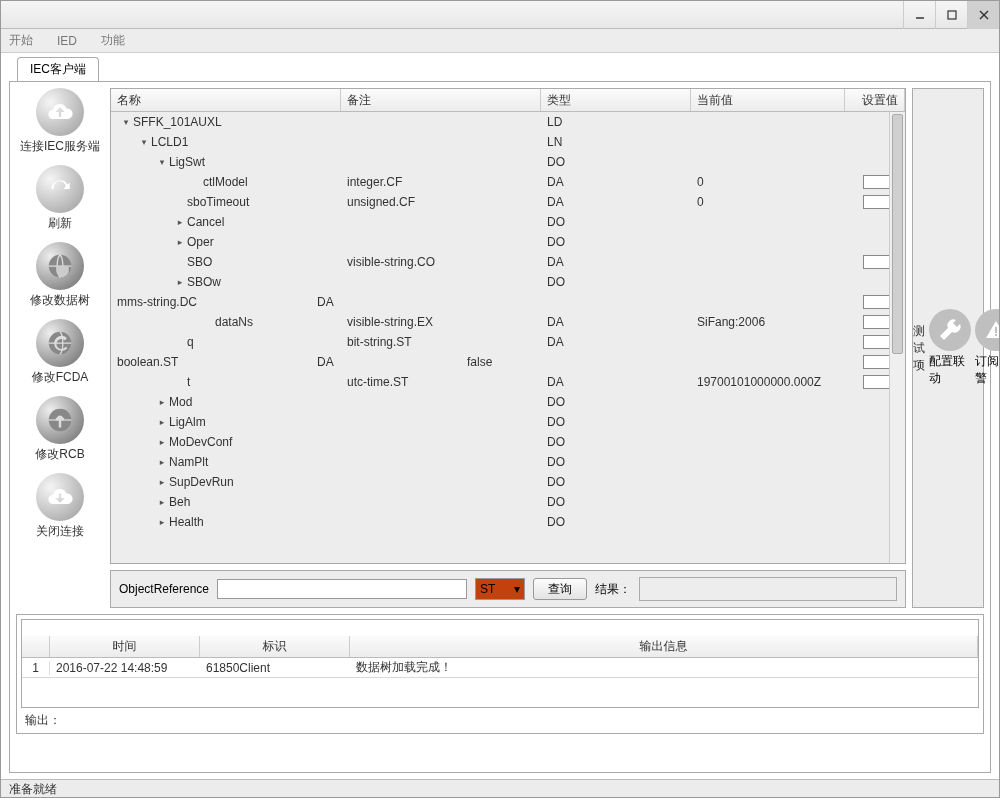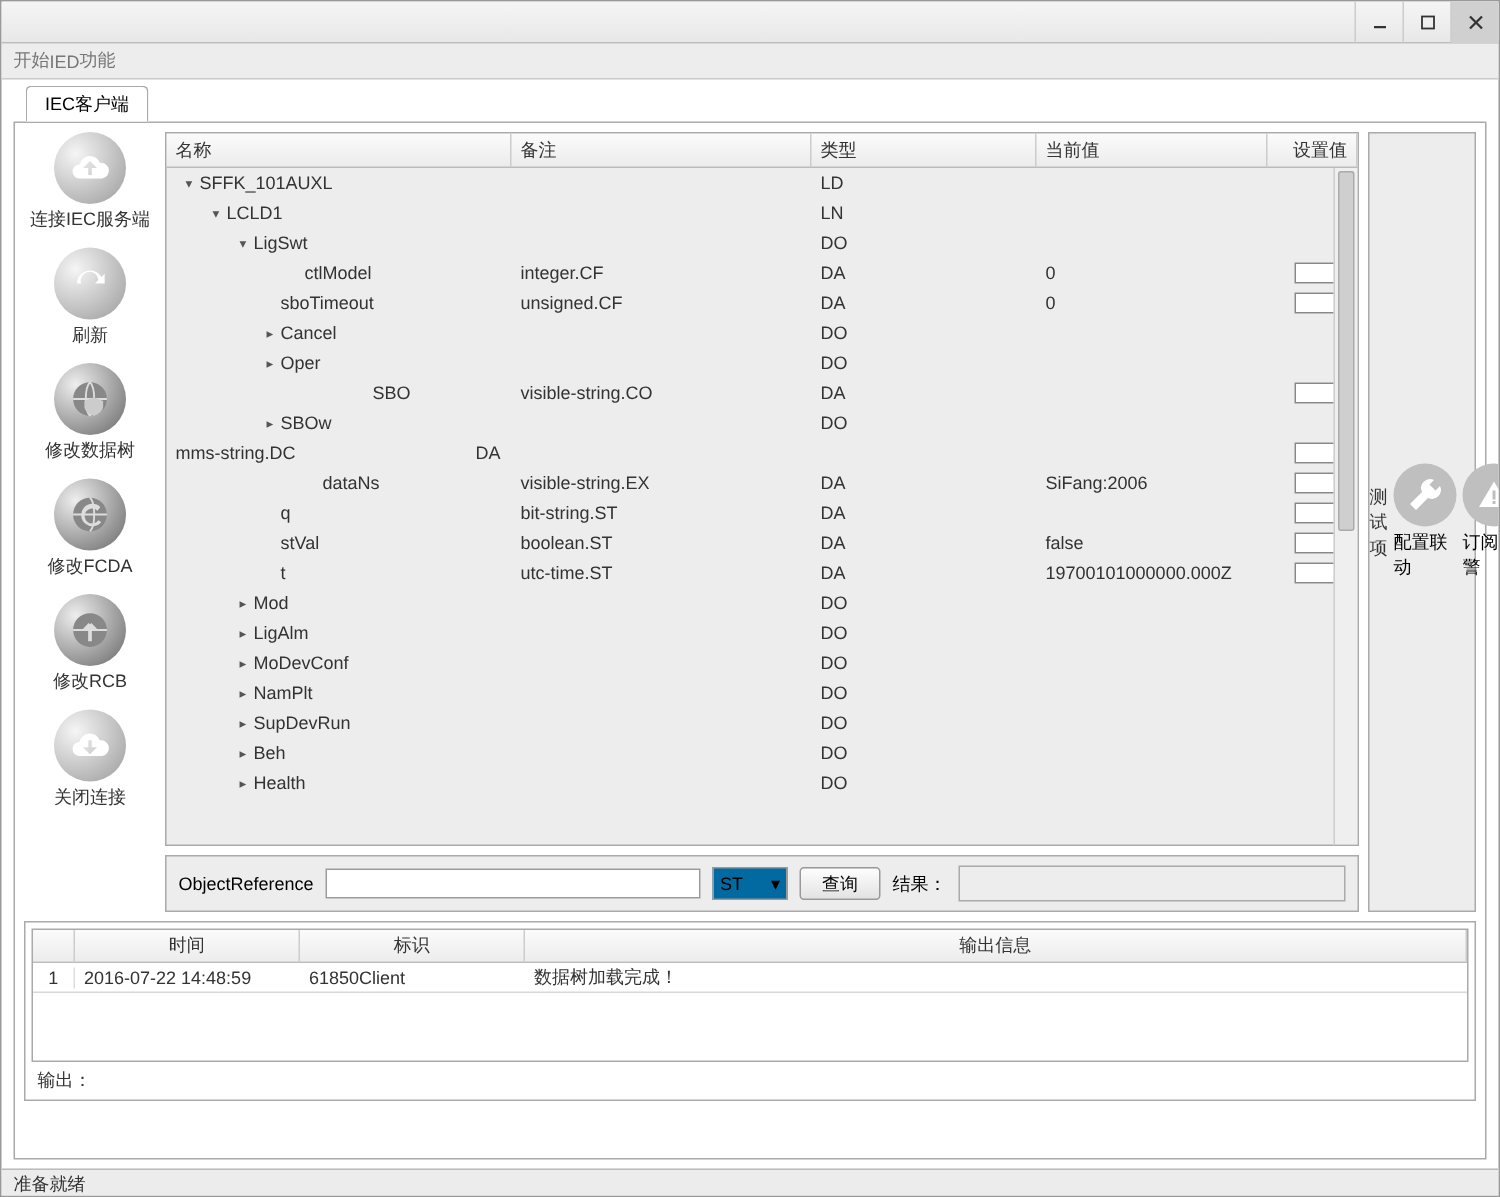--- a/index.html
+++ b/index.html
@@ -2,21 +2,21 @@
 <html><head>
 <meta charset="utf-8">
 <style>
 *{box-sizing:border-box;margin:0;padding:0;font-family:"Microsoft YaHei",SimSun,Arial,sans-serif;font-size:12px;}
 body{background:#fff;width:1000px;height:798px;overflow:hidden;border:1px solid #999;}
 .titlebar{height:28px;background:linear-gradient(#f5f5f5,#e8e8e8);border-bottom:1px solid #bbb;display:flex;align-items:center;position:relative;}
 .titlebar .title{flex:1;text-align:center;color:#333;}
 .titlebar .wincontrols{position:absolute;right:0;top:0;display:flex;height:28px;}
 .wcbtn{width:32px;height:28px;display:flex;align-items:center;justify-content:center;border-left:1px solid #ccc;}
 .wcbtn.close{background:#d0d0d0;}
-.menubar{height:24px;background:#ededed;border-bottom:1px solid #ccc;display:flex;align-items:center;padding:0 8px;gap:0;color:#777;}
+.menubar{height:24px;background:#ededed;border-bottom:1px solid #ccc;display:flex;align-items:center;padding:0 8px;gap:24px;color:#777;}
 .app-body{height:calc(798px - 28px - 24px - 20px);padding:6px 8px 0 8px;}
 .tabstrip{height:22px;display:flex;align-items:flex-end;}
 .tab{border:1px solid #aaa;border-bottom:none;border-top-left-radius:4px;border-top-right-radius:4px;padding:3px 12px;background:#fff;margin-left:8px;}
 .panel{border:1px solid #aaa;height:calc(100% - 22px - 6px);padding:6px;}
 .uppersplit{display:flex;height:520px;gap:6px;}
 .leftbar{width:88px;display:flex;flex-direction:column;align-items:center;gap:4px;}
 .lbtn{display:flex;flex-direction:column;align-items:center;gap:2px;margin-bottom:6px;}
 .lbtn .icon{width:48px;height:48px;border-radius:24px;background:radial-gradient(circle at 30% 30%,#f5f5f5,#9a9a9a);display:flex;align-items:center;justify-content:center;color:#fff;}
 .lbtn .icon.globe{background:radial-gradient(circle at 30% 30%,#eee,#666);}
 .lbtn .lbl{color:#333;white-space:nowrap;}
@@ -37,30 +37,30 @@
 .tc.type{width:150px;}
 .tc.curval{flex:1;}
 .tc.setval{width:60px;display:flex;justify-content:flex-end;padding-right:10px;}
 .expander{width:10px;display:inline-flex;justify-content:center;font-size:9px;color:#555;margin-right:2px;}
 .setbox{width:32px;height:14px;border:1px solid #888;background:#fff;}
 .vscroll{position:absolute;right:0;top:23px;bottom:0;width:16px;background:#efefef;border-left:1px solid #ccc;}
 .vscroll .thumb{position:absolute;left:2px;right:2px;top:2px;height:240px;background:#cfcfcf;border:1px solid #aaa;border-radius:2px;}
 .queryrow{height:38px;border:1px solid #aaa;background:#ededed;display:flex;align-items:center;padding:0 8px;gap:8px;}
 .queryrow input[type=text]{height:20px;border:1px solid #999;background:#fff;padding:0 4px;}
 .queryrow .objref{width:250px;}
-.queryrow .sel{width:50px;height:22px;border:1px solid #999;background:#0369a1;display:flex;align-items:center;justify-content:space-between;padding:0 4px;}
+.queryrow .sel{width:50px;height:22px;border:1px solid #999;background:#c2410c;display:flex;align-items:center;justify-content:space-between;padding:0 4px;}
 .queryrow .btn{height:22px;padding:0 14px;border:1px solid #999;border-radius:3px;background:linear-gradient(#fdfdfd,#e3e3e3);}
 .queryrow .resultbox{flex:1;height:24px;border:1px solid #aaa;background:#ededed;}
 .rightbar{width:72px;border:1px solid #aaa;background:#ededed;display:flex;align-items:center;padding:6px 0;gap:4px;}
 .rightbar .rtitle{color:#333;}
 .rbtn{display:flex;flex-direction:column;align-items:flex-start;gap:2px;margin:6px 0;}
 .rbtn .ricon{width:42px;height:42px;border-radius:21px;background:#bfbfbf;display:flex;align-items:center;justify-content:center;color:#fff;}
 .lowerpanel{margin-top:6px;border:1px solid #aaa;height:120px;padding:4px;display:flex;flex-direction:column;}
 .logtable{border:1px solid #aaa;flex:1;display:flex;flex-direction:column;}
-.lheader{display:flex;height:22px;background:linear-gradient(#fbfbfb,#ececec);border-bottom:1px solid #bbb;}
+.lheader{display:flex;height:22px;background:linear-gradient(#fbfbfb,#ececec);border-bottom:1px solid #bbb;margin-top:16px;}
 .lh{border-right:1px solid #ccc;display:flex;align-items:center;justify-content:center;color:#333;}
 .lh.idx{width:28px;}
 .lh.time{width:150px;}
 .lh.flag{width:150px;}
 .lh.msg{flex:1;}
 .lrow{display:flex;height:20px;align-items:center;border-bottom:1px solid #d8d8d8;}
 .lc{padding:0 6px;color:#333;}
 .lc.idx{width:28px;text-align:center;border-right:1px solid #ddd;}
 .lc.time{width:150px;}
 .lc.flag{width:150px;}
@@ -241,21 +241,21 @@
                 <div class="tc name" style="padding-left: 64px;">
                   <span class="expander">▸</span>
                   <span>Oper</span>
                 </div>
                 <div class="tc remark"></div>
                 <div class="tc type">DO</div>
                 <div class="tc curval"></div>
                 <div class="tc setval"></div>
               </div>
               <div class="trow">
-                <div class="tc name" style="padding-left: 64px; justify-content: center;">
+                <div class="tc name" style="padding-left: 64px;">
                   <span class="expander"></span>
                   <span>SBO</span>
                 </div>
                 <div class="tc remark">visible-string.CO</div>
                 <div class="tc type">DA</div>
                 <div class="tc curval"></div>
                 <div class="tc setval">
                   <div class="setbox"></div>
                 </div>
               </div>
@@ -295,24 +295,20 @@
                   <span>q</span>
                 </div>
                 <div class="tc remark">bit-string.ST</div>
                 <div class="tc type">DA</div>
                 <div class="tc curval"></div>
                 <div class="tc setval">
                   <div class="setbox"></div>
                 </div>
               </div>
               <div class="trow">
-                <div class="tc name" style="padding-left: 64px;">
-                  <span class="expander"></span>
-                  <span>stVal</span>
-                </div>
                 <div class="tc remark">boolean.ST</div>
                 <div class="tc type">DA</div>
                 <div class="tc curval">false</div>
                 <div class="tc setval">
                   <div class="setbox"></div>
                 </div>
               </div>
               <div class="trow">
                 <div class="tc name" style="padding-left: 64px;">
                   <span class="expander"></span>

